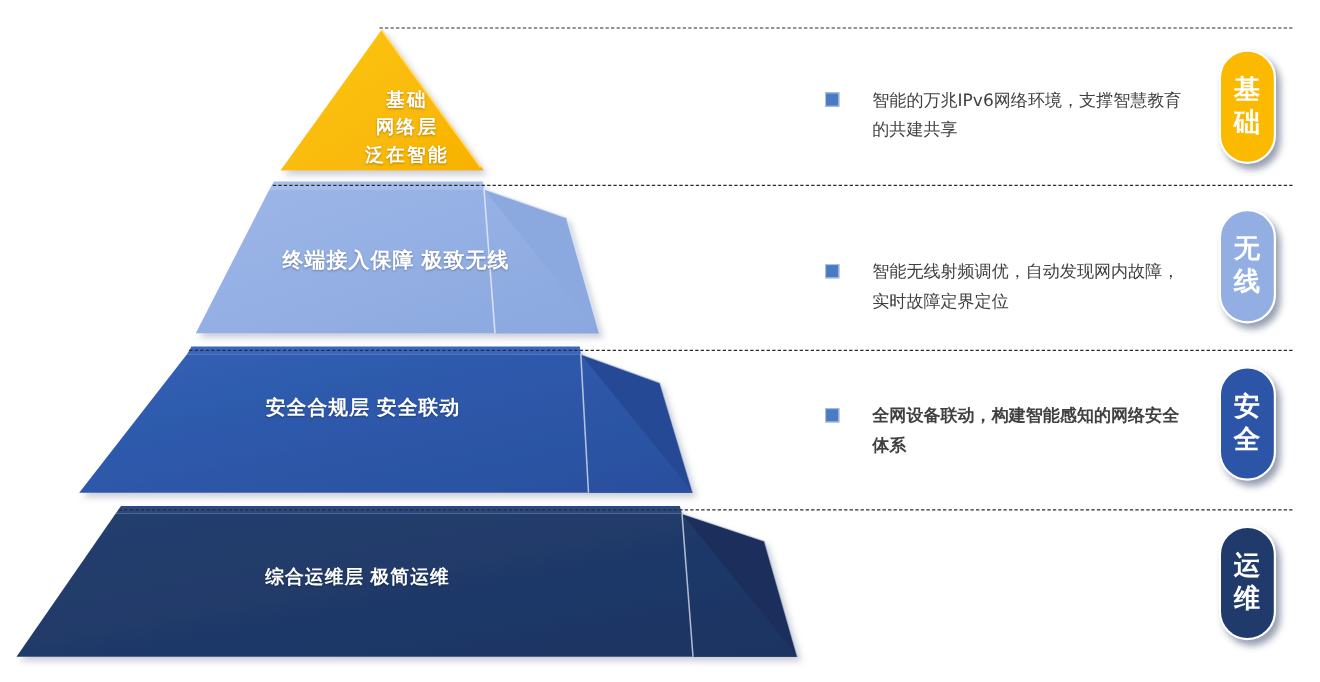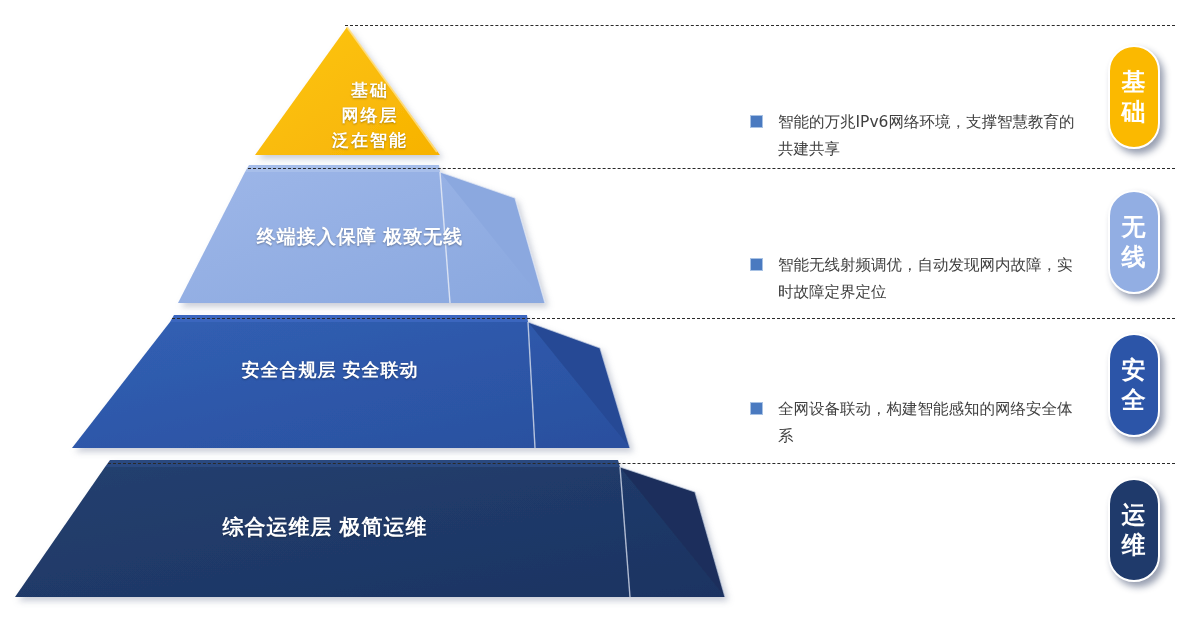--- a/index.html
+++ b/index.html
@@ -22,37 +22,36 @@
     font-weight:bold;
     text-align:center;
     letter-spacing:1px;
     white-space:nowrap;
     text-shadow:0 1px 2px rgba(0,0,0,.30);
     pointer-events:none;
   }
   .cap-1{left:300px;top:78px;width:140px;font-size:17px;line-height:25px;letter-spacing:2px;}
   .cap-2{left:170px;top:224px;width:380px;font-size:19px;}
   .cap-3{left:110px;top:358px;width:440px;font-size:18px;}
-  .cap-4{left:60px;top:513px;width:530px;font-size:21px;}
+  .cap-4{left:60px;top:513px;width:530px;font-size:17px;}
 
   
   .dash{
     position:absolute;
     border-top:1.6px dashed #2a2a2a;
     height:0;
   }
 
   
   .desc{
     position:absolute;
     display:flex;
     align-items:flex-start;
-    gap:15px;
+    gap:30px;
     width:330px;
-    margin-top:31px;
   }
   .bullet{
     width:11px;height:11px;
     background:#4a7ac0;
     border:1.5px solid #a8c2e4;
     flex:0 0 auto;
     margin-top:6px;
   }
   .desc-text{
     font-size:15.5px;
@@ -159,26 +158,26 @@
   <div class="dash" style="left:345px;top:25px;width:830px;"></div>
   <div class="dash" style="left:248px;top:168px;width:927px;"></div>
   <div class="dash" style="left:172px;top:318px;width:1003px;"></div>
   <div class="dash" style="left:108px;top:463px;width:1067px;"></div>
 
   <div class="desc" style="left:750px;top:78px;">
     <div class="bullet"></div>
     <div class="desc-text">智能的万兆IPv6网络环境，支撑智慧教育的共建共享</div>
   </div>
 
-  <div class="desc" style="left:750px;top:221px;">
+  <div class="desc" style="left:750px;top:234px;">
     <div class="bullet"></div>
     <div class="desc-text">智能无线射频调优，自动发现网内故障，实时故障定界定位</div>
   </div>
 
-  <div class="desc" style="left:750px;top:365px;">
+  <div class="desc" style="left:750px;top:365px;font-weight:bold;">
     <div class="bullet"></div>
     <div class="desc-text">全网设备联动，构建智能感知的网络安全体系</div>
   </div>
 
 
   <div class="pill" style="left:1108px;top:45px;background:#FBB900;">
     <span>基</span>
     <span>础</span>
   </div>
 

